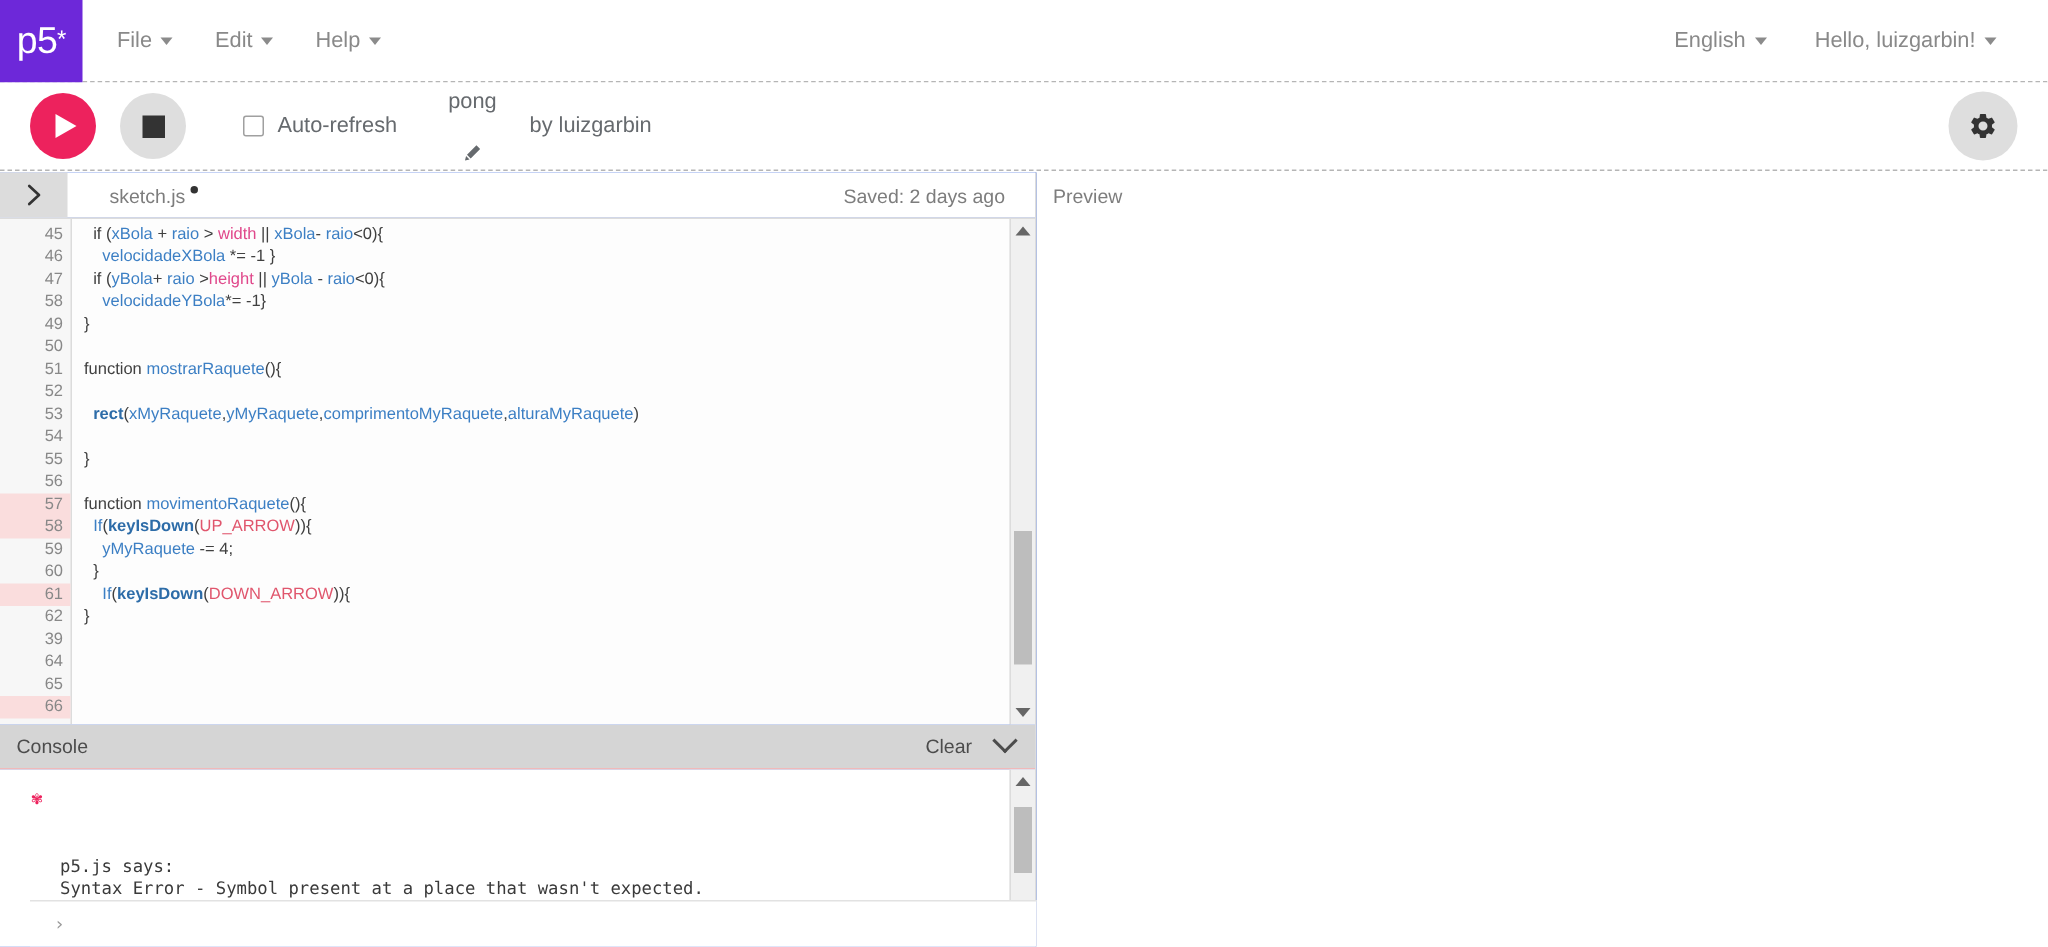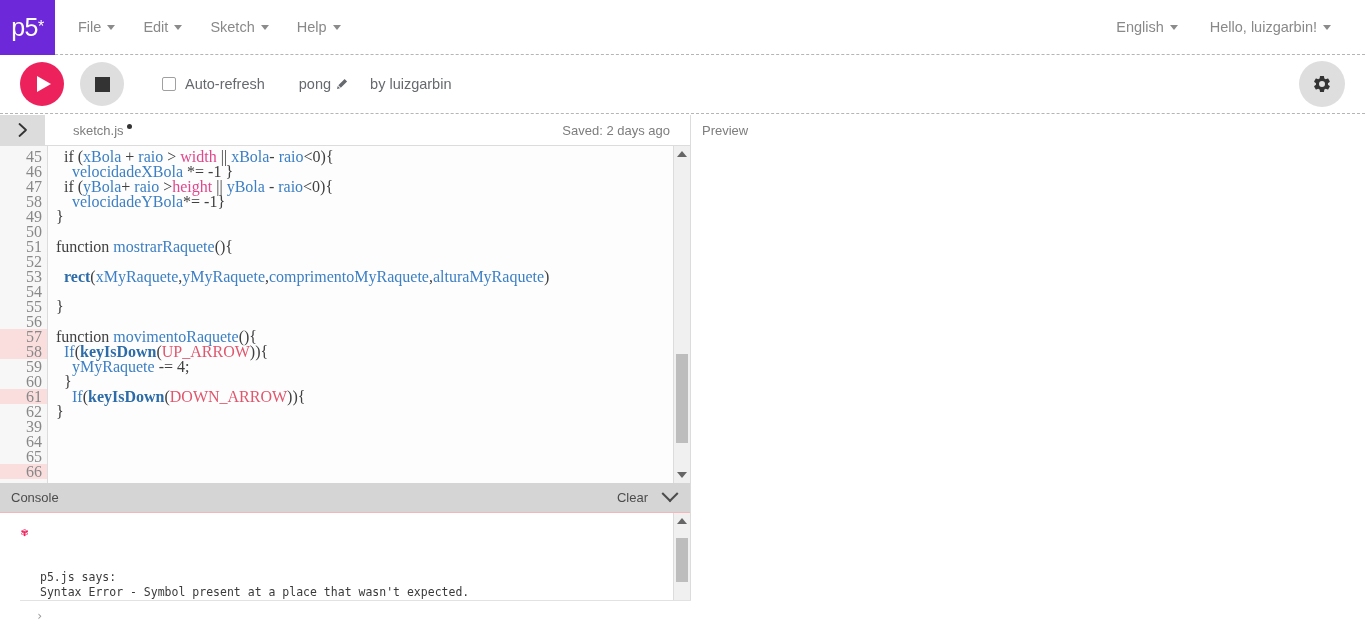--- a/index.html
+++ b/index.html
@@ -77,21 +77,21 @@
   }
   .checkbox {
     width: 14px; height: 14px;
     border: 1px solid #a0a0a0; border-radius: 2px;
     background: #fff; flex: none;
   }
   .autorefresh-label { font-size: 14.5px; color: #666a6e; }
 
   .sketch-name {
     margin-left: 34px; font-size: 14.5px; color: #666a6e;
-    display: flex; align-items: center; gap: 5px; cursor: pointer;
+    display: flex; align-items: center; gap: 20px; cursor: pointer; flex-direction: column;
   }
   .pencil-icon { display: inline-flex; align-items: center; }
   .author { margin-left: 22px; font-size: 14.5px; color: #666a6e; }
   .btn-settings { margin-left: auto; background: #dedede; width: 46px; height: 46px; }
 
   
   .main {
     position: absolute; top: 115px; left: 0;
     width: 1365px; height: 516px;
     display: flex;
@@ -155,22 +155,22 @@
     padding-top: 3px;
   }
   .code-area {
     flex: 1; position: relative;
     background: #fdfdfd;
     padding-top: 3px;
     overflow: hidden;
   }
   .ln, .cl {
     height: 15px; line-height: 15px;
-    font-family: Liberation Serif, serif;
-    font-size: 16px;
+    font-family: Liberation Sans, sans-serif;
+    font-size: 11px;
     white-space: pre;
   }
   .ln {
     color: #888888; text-align: right;
     padding-right: 5px; position: relative;
   }
   .ln.err { background: #fadddd; }
   .ln .fold {
     position: absolute; right: -9px; top: 2px;
     width: 0; height: 0;
@@ -270,24 +270,20 @@
       <span>p5</span>
         <sup>*</sup>
     </div>
     <div class="nav-menu">
       <div class="nav-item">
         <span>File</span>
         <span class="caret"></span>
       </div>
       <div class="nav-item">
         <span>Edit</span>
-        <span class="caret"></span>
-      </div>
-      <div class="nav-item">
-        <span>Sketch</span>
         <span class="caret"></span>
       </div>
       <div class="nav-item">
         <span>Help</span>
         <span class="caret"></span>
       </div>
     </div>
     <div class="nav-right">
       <div class="nav-item">
         <span>English</span>

